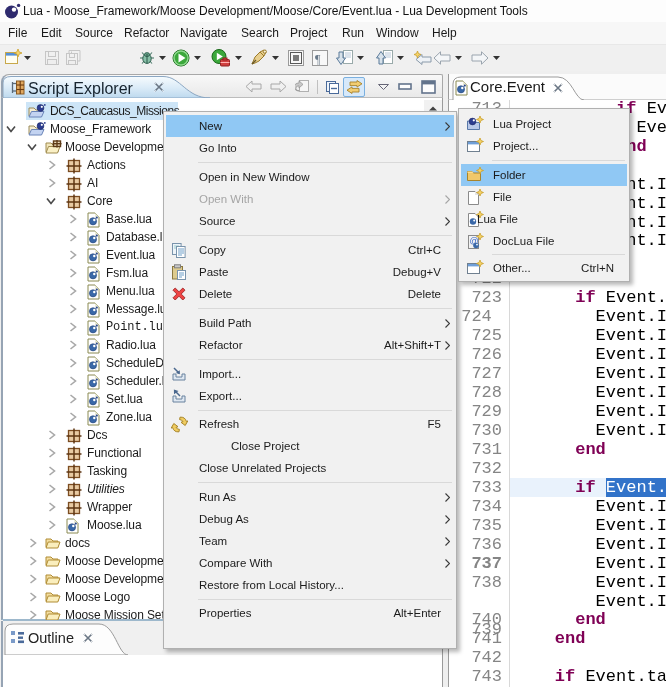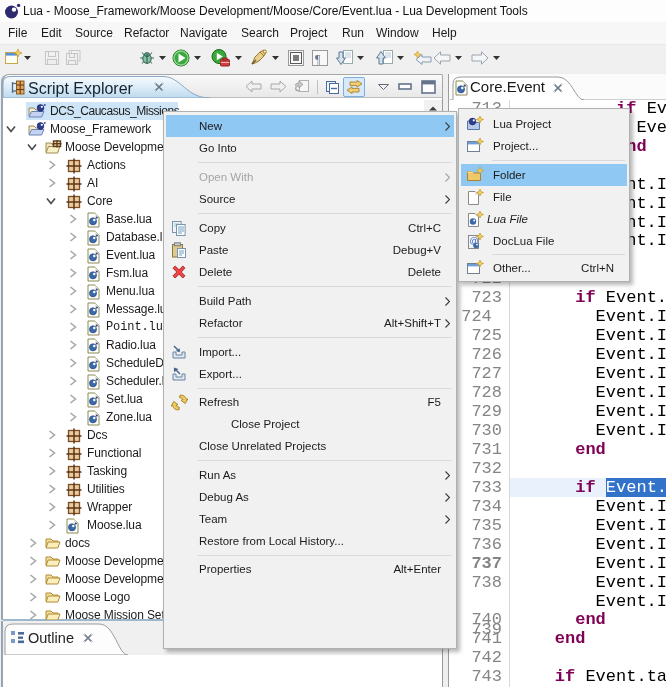--- a/index.html
+++ b/index.html
@@ -663,21 +663,21 @@
             <path d="M1.5,1 L6.5,5 L1.5,9" fill="none" stroke="#a8a8a8" stroke-width="1.6"></path>
           </svg>
         </div>
         <div class="abs" style="left:65px;top:2px;">
           <svg width="16" height="16" viewBox="0 0 16 16">
             <rect x="2.5" y="2.5" width="11" height="11" fill="#e9cba3" stroke="#7c4d22" stroke-width="1.3"></rect>
             <line x1="8" y1="0.5" x2="8" y2="15.5" stroke="#5d3510" stroke-width="1.5"></line>
             <line x1="0.5" y1="8" x2="15.5" y2="8" stroke="#5d3510" stroke-width="1.5"></line>
           </svg>
         </div>
-        <div class="abs tlabel" style="left:86px;">Utilities</div>
+        <div class="abs tlabel" style="left:86px;font-style:italic;">Utilities</div>
       </div>
       <div class="abs trow" style="top:400px;">
         <div class="abs" style="left:47px;top:4px;">
           <svg width="8" height="10" viewBox="0 0 8 10">
             <path d="M1.5,1 L6.5,5 L1.5,9" fill="none" stroke="#a8a8a8" stroke-width="1.6"></path>
           </svg>
         </div>
         <div class="abs" style="left:65px;top:2px;">
           <svg width="16" height="16" viewBox="0 0 16 16">
             <rect x="2.5" y="2.5" width="11" height="11" fill="#e9cba3" stroke="#7c4d22" stroke-width="1.3"></rect>
@@ -915,20 +915,23 @@
             <path d="M0.5,0.5 L4.5,4.5 L0.5,8.5" fill="none" stroke="#3a3a3a" stroke-width="1.1"></path>
           </svg>
         </div>
       </div>
       <div class="mi">
         <div class="txt" style="left:35px;">Go Into</div>
       </div>
       <div class="msep" style="height:7px;">
         <div style="left:34px;right:4px;top:3px;"></div>
       </div>
+      <div class="mi">
+        <div class="txt" style="left:35px;">Open in New Window</div>
+      </div>
       <div class="mi dis">
         <div class="txt" style="left:35px;">Open With</div>
         <div class="marr" style="right:6px;">
           <svg width="5" height="9" viewBox="0 0 5 9">
             <path d="M0.5,0.5 L4.5,4.5 L0.5,8.5" fill="none" stroke="#a5a5a5" stroke-width="1.1"></path>
           </svg>
         </div>
       </div>
       <div class="mi">
         <div class="txt" style="left:35px;">Source</div>
@@ -1069,20 +1072,28 @@
       </div>
       <div class="mi">
         <div class="txt" style="left:35px;">Team</div>
         <div class="marr" style="right:6px;">
           <svg width="5" height="9" viewBox="0 0 5 9">
             <path d="M0.5,0.5 L4.5,4.5 L0.5,8.5" fill="none" stroke="#3a3a3a" stroke-width="1.1"></path>
           </svg>
         </div>
       </div>
       <div class="mi">
+        <div class="txt" style="left:35px;">Compare With</div>
+        <div class="marr" style="right:6px;">
+          <svg width="5" height="9" viewBox="0 0 5 9">
+            <path d="M0.5,0.5 L4.5,4.5 L0.5,8.5" fill="none" stroke="#3a3a3a" stroke-width="1.1"></path>
+          </svg>
+        </div>
+      </div>
+      <div class="mi">
         <div class="txt" style="left:35px;">Restore from Local History...</div>
       </div>
       <div class="msep" style="height:6px;">
         <div style="left:34px;right:4px;top:3px;"></div>
       </div>
       <div class="mi">
         <div class="txt" style="left:35px;">Properties</div>
         <div class="acc" style="right:15px;">Alt+Enter</div>
       </div>
     </div>
@@ -1135,21 +1146,21 @@
       </div>
       <div class="mi">
         <div class="micon" style="left:8px;">
           <svg width="17" height="16" viewBox="0 0 17 16">
             <path d="M1.5,2.5 L8,2.5 L11.5,6 L11.5,15.5 L1.5,15.5 Z" fill="#ffffff" stroke="#8a8a8a"></path>
             <circle cx="6" cy="10.5" r="3.2" fill="#3a68a8"></circle>
             <circle cx="7.2" cy="9.4" r="1" fill="#fff"></circle>
             <path d="M13.0,0 L13.98,2.52 L16.5,3.5 L13.98,4.48 L13.0,7 L12.02,4.48 L9.5,3.5 L12.02,2.52 Z" fill="#f5d36a" stroke="#caa02c" stroke-width="0.8"></path>
           </svg>
         </div>
-        <div class="txt" style="left:28px;font-style:italic;">Lua File</div>
+        <div class="txt" style="left:18px;">Lua File</div>
       </div>
       <div class="mi">
         <div class="micon" style="left:8px;">
           <svg width="17" height="16" viewBox="0 0 17 16">
             <rect x="1.5" y="2.5" width="10" height="13" fill="#f2f2f2" stroke="#8a8a8a"></rect>
             <text x="2.5" y="11" font-family="Liberation Sans" font-size="9" fill="#3a68c8">@</text>
             <circle cx="9" cy="12.5" r="2.8" fill="#3a68a8"></circle>
             <circle cx="10" cy="11.6" r="0.9" fill="#fff"></circle>
             <path d="M13.0,0 L13.98,2.52 L16.5,3.5 L13.98,4.48 L13.0,7 L12.02,4.48 L9.5,3.5 L12.02,2.52 Z" fill="#f5d36a" stroke="#caa02c" stroke-width="0.8"></path>
           </svg>

